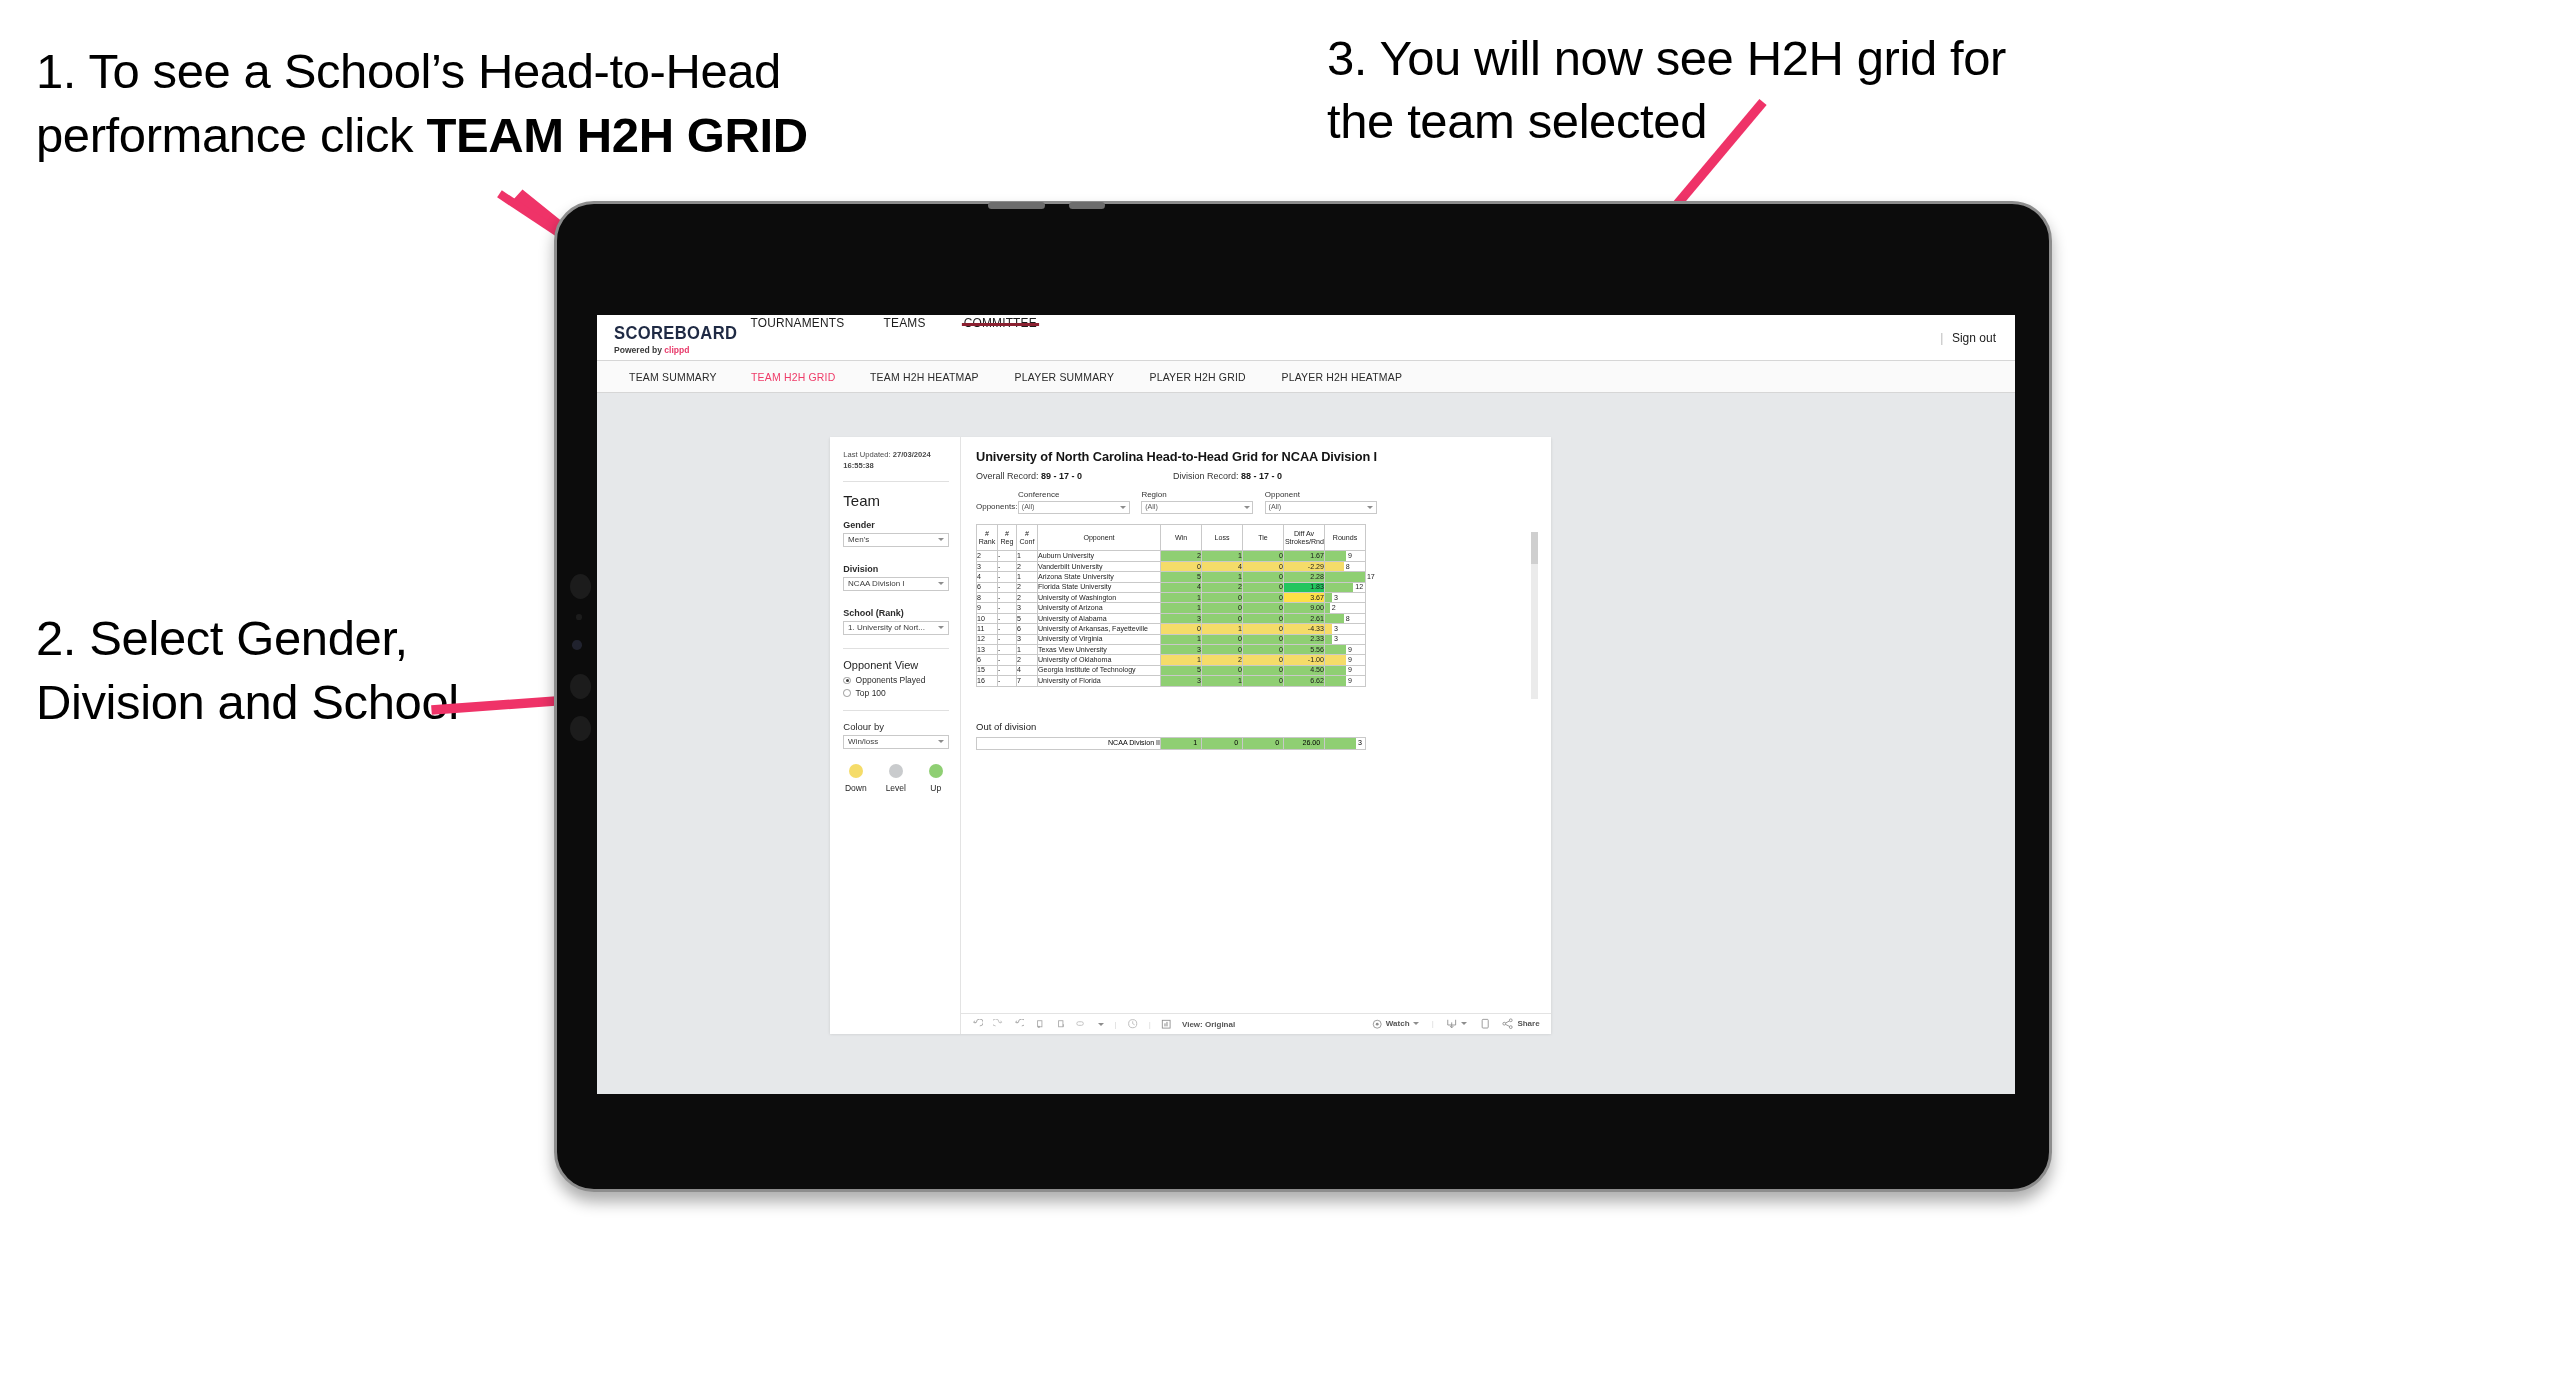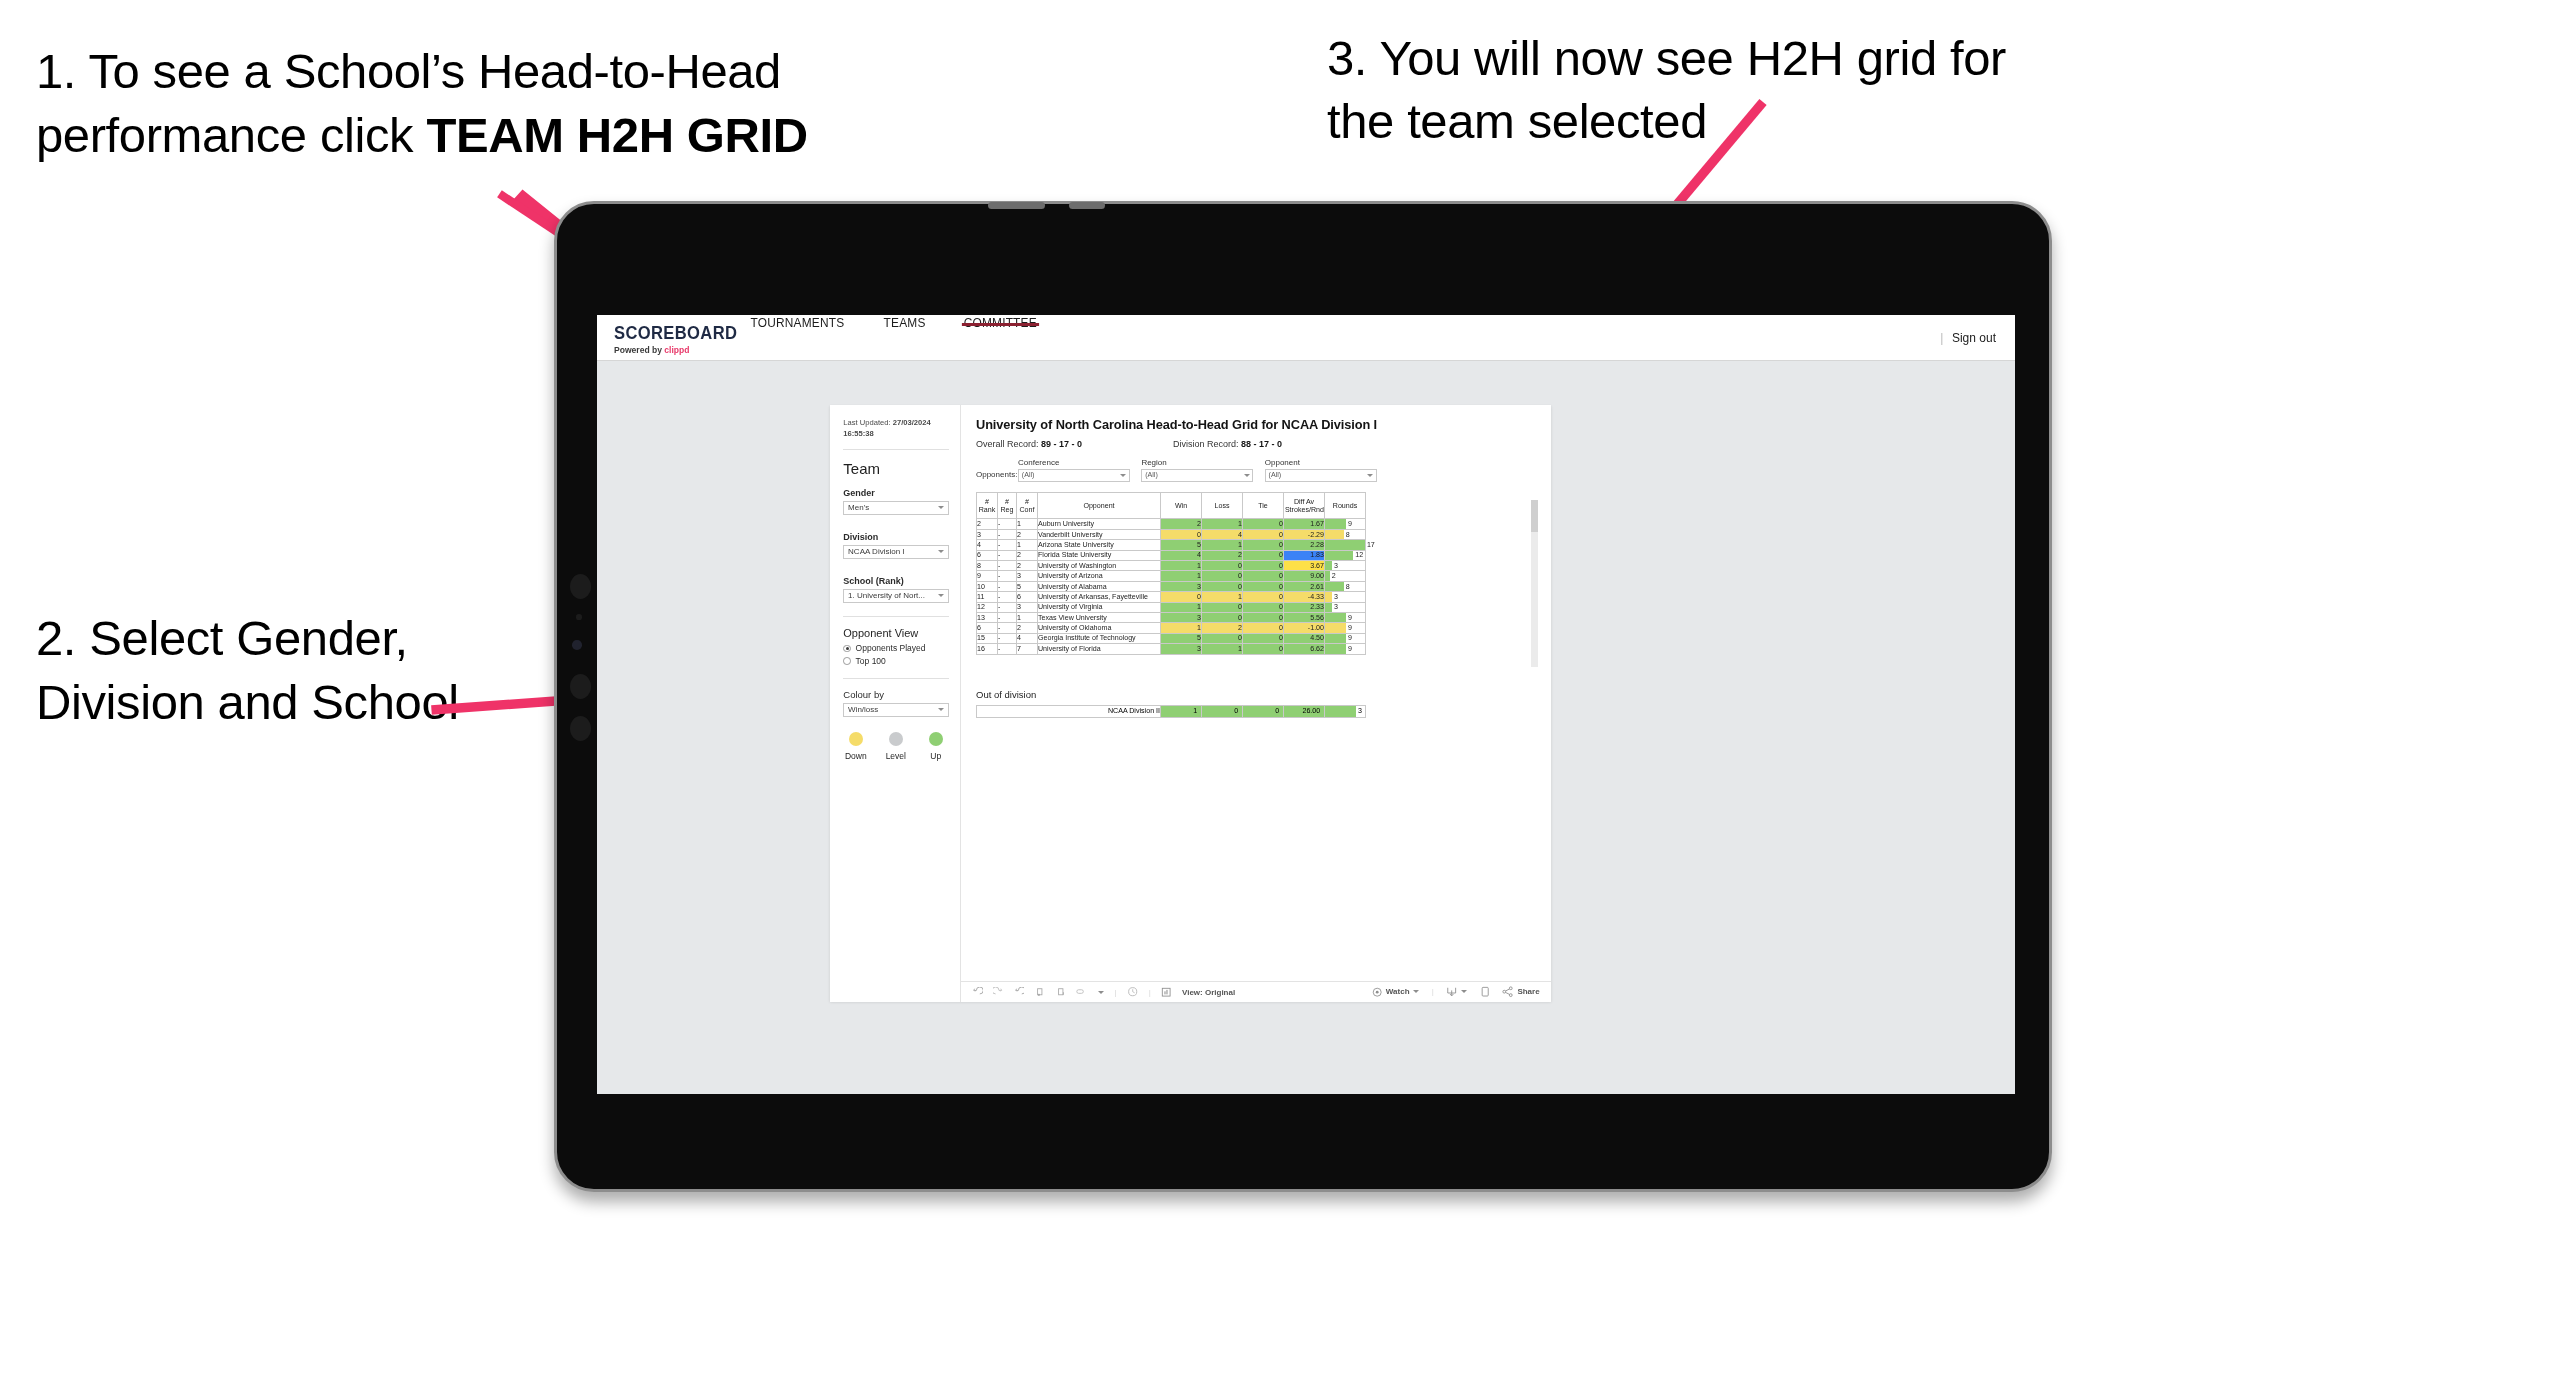--- a/index.html
+++ b/index.html
@@ -260,20 +260,28 @@
           <div class="navlink">TOURNAMENTS</div>
           <div class="navlink">TEAMS</div>
           <div class="navlink active">COMMITTEE</div>
         </div>
         <div class="topbar-right">
           <span class="divider">|</span>
           <span>Sign out</span>
         </div>
       </div>
 
+      <div class="tabbar">
+        <div class="tab">TEAM SUMMARY</div>
+        <div class="tab active">TEAM H2H GRID</div>
+        <div class="tab">TEAM H2H HEATMAP</div>
+        <div class="tab">PLAYER SUMMARY</div>
+        <div class="tab">PLAYER H2H GRID</div>
+        <div class="tab">PLAYER H2H HEATMAP</div>
+      </div>
 
       <div class="wb-body">
         <div class="wb-sheet">
 
           <div class="side">
             <div class="last-upd"><span>Last Updated: </span><b>27/03/2024 16:55:38</b></div>
             <div class="side-rule"></div>
             <div class="side-h">Team</div>
 
             <div class="fld-label">Gender</div>
@@ -421,21 +429,21 @@
                     <td class="rounds"><div class="rbar" style="width: 100%;"></div><span class="rtxt" style="margin-left: 100%;">17</span></td>
                   </tr>
                   <tr>
                     <td class="rk">6</td>
                     <td class="rg">-</td>
                     <td class="cf">2</td>
                     <td class="opp">Florida State University</td>
                     <td class="num" style="background:#8fcf73">4</td>
                     <td class="num" style="background:#8fcf73">2</td>
                     <td class="num" style="background:#8fcf73">0</td>
-                    <td class="num" style="background:#3b82f6">1.83</td>
+                    <td class="num" style="background:#22c55e">1.83</td>
                     <td class="rounds"><div class="rbar" style="width: 71%;"></div><span class="rtxt" style="margin-left: 71%;">12</span></td>
                   </tr>
                   <tr>
                     <td class="rk">8</td>
                     <td class="rg">-</td>
                     <td class="cf">2</td>
                     <td class="opp">University of Washington</td>
                     <td class="num" style="background:#8fcf73">1</td>
                     <td class="num" style="background:#8fcf73">0</td>
                     <td class="num" style="background:#8fcf73">0</td>

